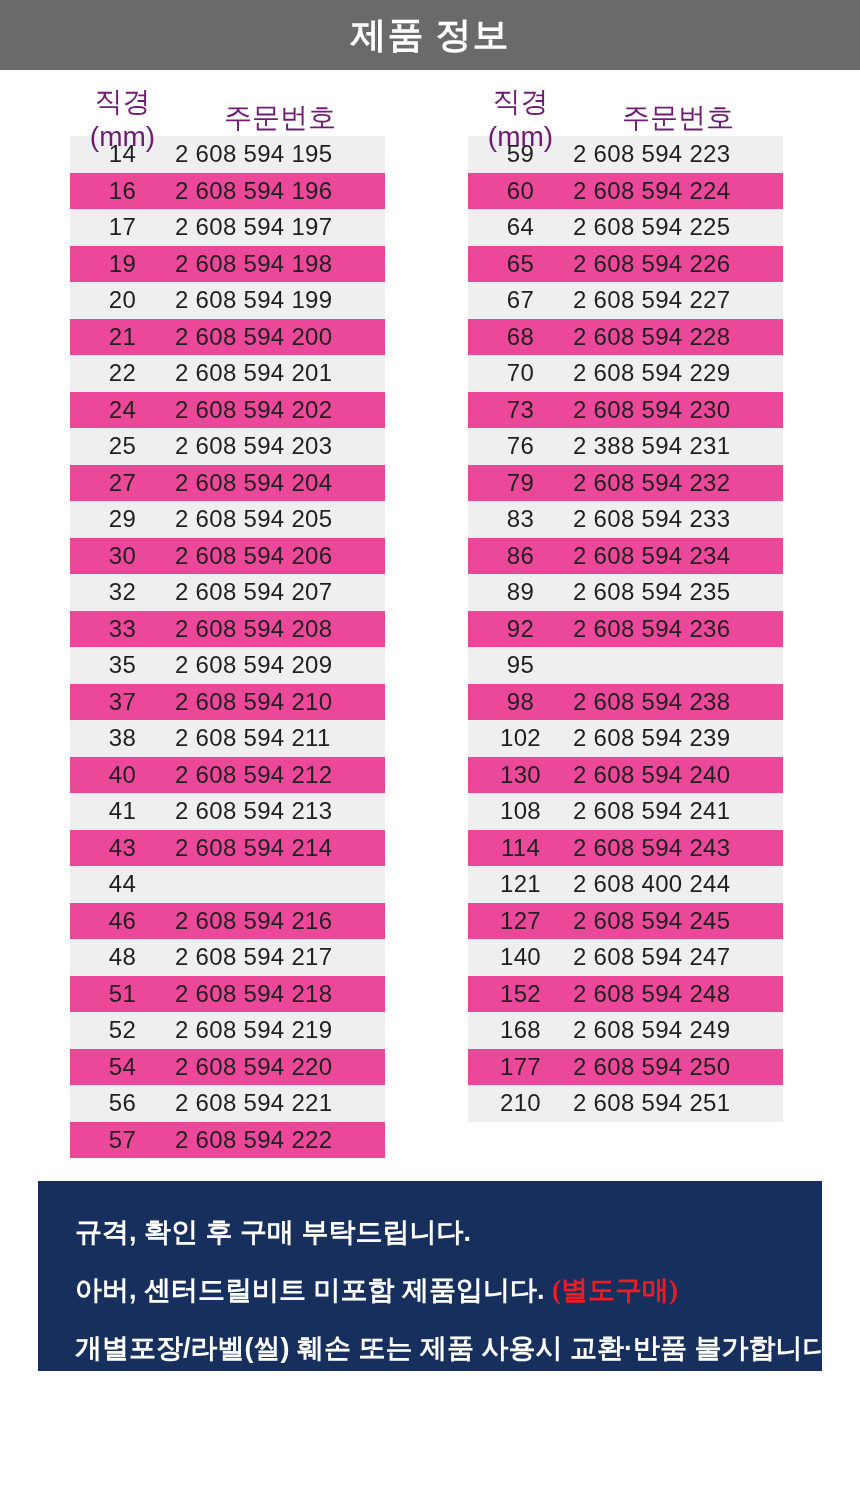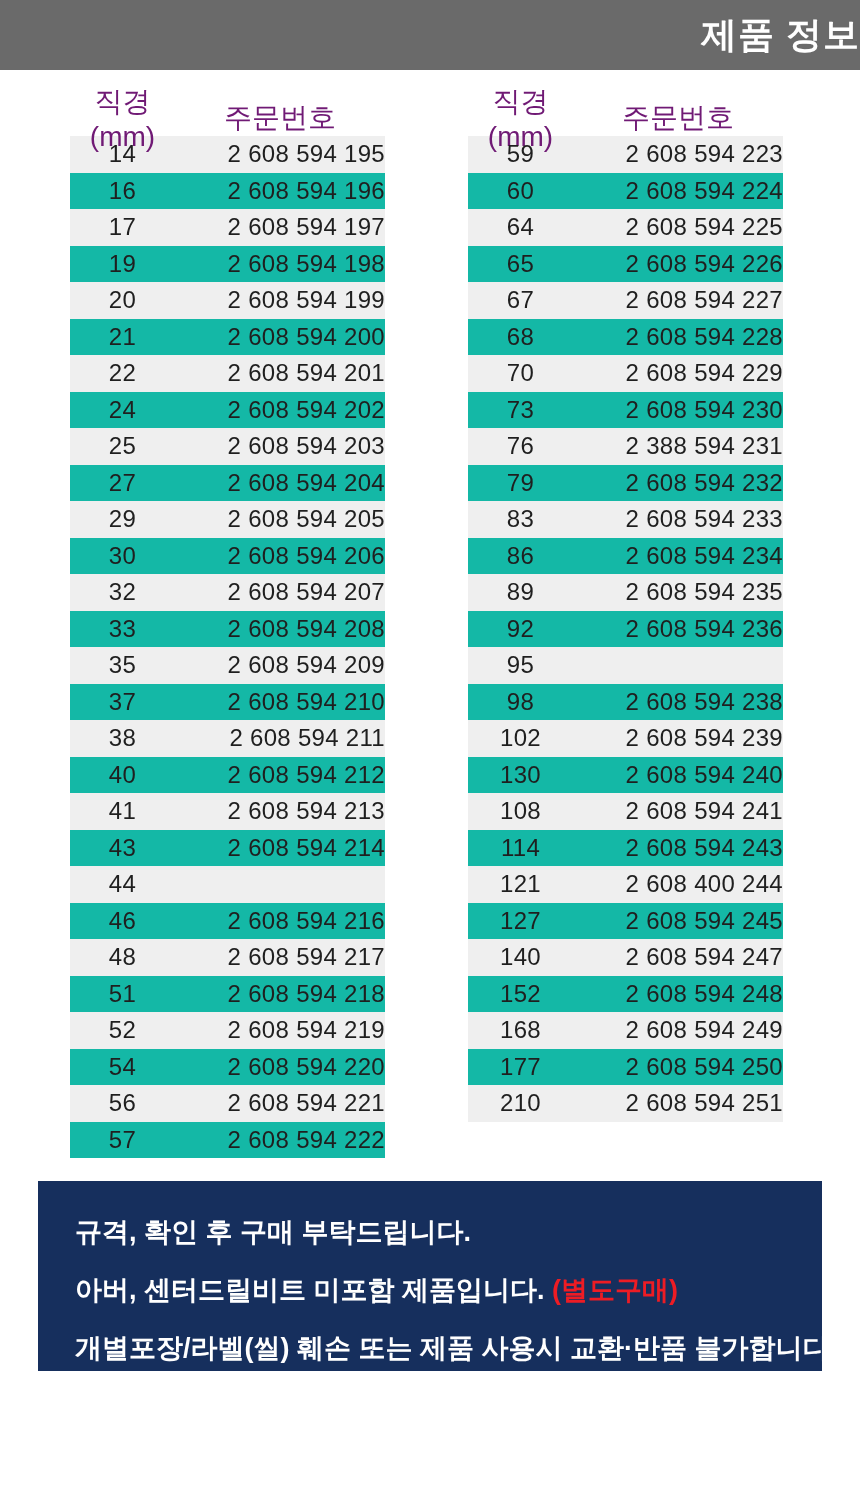--- a/index.html
+++ b/index.html
@@ -15,21 +15,21 @@
     color: #1d1d1d;
   }
   
   .header-bar {
     position: absolute;
     left: 0; top: 0;
     width: 860px; height: 70px;
     background: var(--header-bg, #6a6a6a);
     display: flex;
     align-items: center;
-    justify-content: flex-end;
+    justify-content: center;
   }
   .page-title {
     color: #ffffff;
     font-size: 36px;
     font-weight: 700;
     letter-spacing: 1px;
   }
   
   .order-table {
     position: absolute;
@@ -43,26 +43,26 @@
     height: 36px;
     align-items: center;
   }
   .thead span {
     font-size: 28px;
     font-weight: 400;
     color: #701a75;
     text-align: center;
   }
   .col-d { width: 105px; text-align: center; }
-  .col-o { width: 210px; text-align: right; }
+  .col-o { width: 210px; text-align: left; }
   .row {
     display: flex;
     height: 36.5px;
     align-items: center;
-    background: #14b8a6;
+    background: #ec4899;
   }
   .row.stripe { background: var(--stripe-bg, #efefef); }
   .row span {
     font-size: 24px;
     color: #1f1f1f;
     letter-spacing: 0.3px;
   }
   
   .notice-box {
     position: absolute;
@@ -74,21 +74,21 @@
   }
   .notice-box p {
     margin: 0;
     height: 58px;
     line-height: 58px;
     font-size: 27px;
     font-weight: 700;
     color: #ffffff;
     white-space: nowrap;
   }
-  .notice-red { color: var(--accent-red, #ed1c24); }
+  .notice-red { color: var(--accent-red, #ed1c24); font-family: Liberation Serif, serif; }
 </style>
 </head>
 <body style="--header-bg: #6a6a6a; --stripe-bg: #efefef; --notice-bg: #162f5d; --accent-red: #ed1c24;">
 
 <div class="header-bar">
   <div class="page-title">제품 정보</div>
 </div>
 
 <div class="order-table left">
   <div class="thead">

